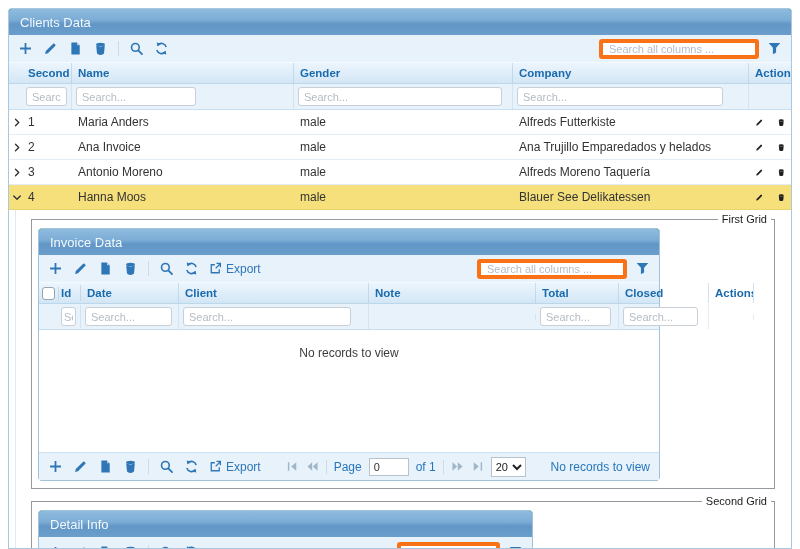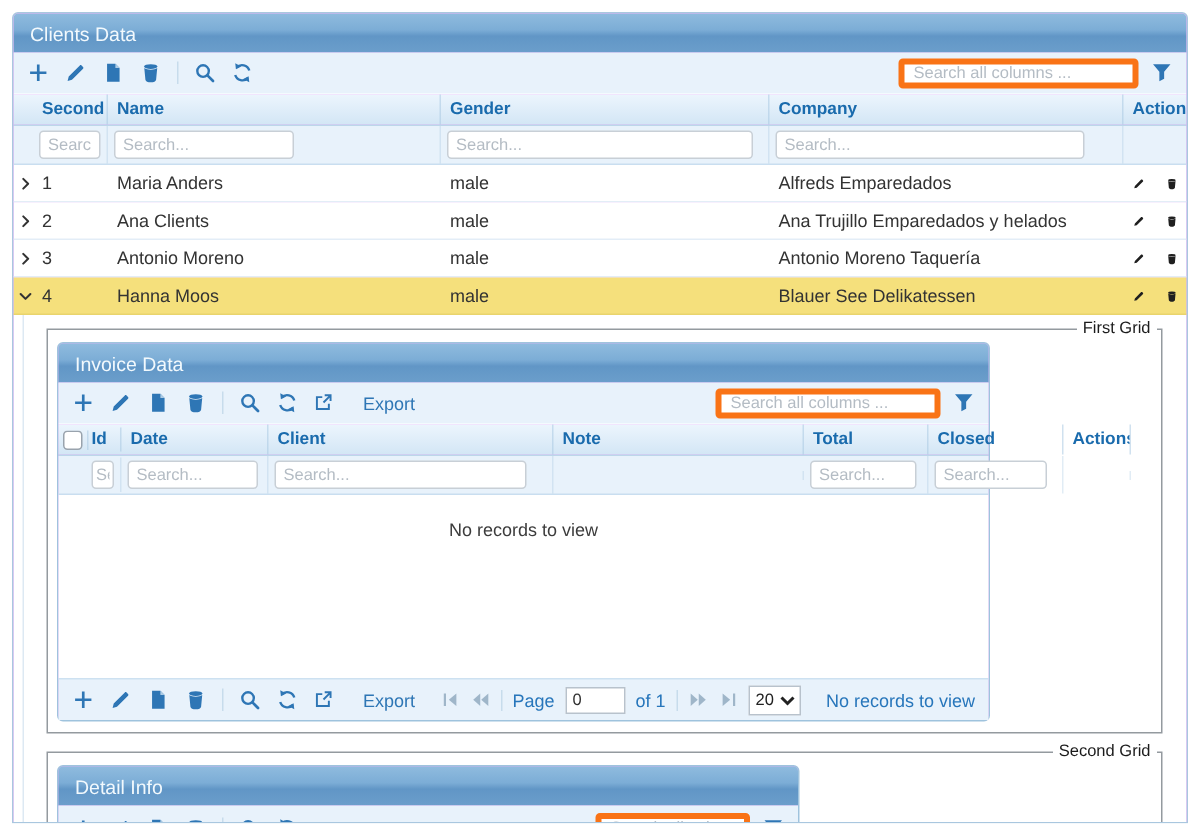--- a/index.html
+++ b/index.html
@@ -1,31 +1,31 @@
 <!DOCTYPE html>
 <html><head>
 <meta charset="utf-8">
 <style>
   html,body{margin:0;padding:0;background:#fff;}
   #page{position:relative;width:800px;height:549px;background:#fff;overflow:hidden;
         font-family:"Liberation Sans",sans-serif;font-size:12px;color:#333;}
-  .grid{background:#f0abfc;border:1px solid #a9c7df;border-radius:4px 4px 0 0;box-sizing:border-box;}
+  .grid{background:#15803d;border:1px solid #a9c7df;border-radius:4px 4px 0 0;box-sizing:border-box;}
   .titlebar{height:26px;display:flex;align-items:center;padding:0 11px;
     background:linear-gradient(180deg,#8fbbde 0%,#7cadd6 42%,#6196c6 58%,#6b9ecb 100%);
     color:#f2f9fd;font-size:13px;border-radius:3px 3px 0 0;}
   .toolbar{display:flex;align-items:center;height:27px;background:#e8f2fb;padding:0 9px;gap:10px;}
   .tb-sep{width:1px;height:15px;background:#c7dcec;flex:0 0 1px;}
   .icon{display:inline-block;width:15px;height:15px;color:#2e76b5;}
   .icon svg{width:100%;height:100%;display:block;}
   .icon.sm{width:13px;height:13px;}
   .icon.exp{width:11px;height:11px;color:#333;}
   .icon.act{width:13px;height:13px;color:#1f1f1f;}
   .icon.nav{width:13px;height:13px;color:#9fb6c9;}
   .tbtn{cursor:pointer;}
-  .export{display:flex;align-items:center;gap:20px;color:#2e76b5;font-size:12px;cursor:pointer;}
+  .export{display:flex;align-items:center;gap:4px;color:#2e76b5;font-size:12px;cursor:pointer;}
   .search-all{margin-left:auto;display:flex;align-items:center;gap:8px;}
   input{font-family:"Liberation Sans",sans-serif;}
   .search-all input{height:20px;border:4px solid #f97316;border-radius:3px;font-size:11px;
     padding:0 6px;color:#333;box-sizing:border-box;background:#fff;}
   input::placeholder{color:#b4bcc4;}
   .hdr-row{display:flex;align-items:center;background:linear-gradient(#ecf5fd,#d3e6f5);
     border-bottom:1px solid #bcd6ea;border-top:1px solid #f4fafe;}
   .hdr-cell{font-weight:bold;color:#1a6bad;font-size:11.5px;padding:4px 6px;box-sizing:border-box;
     white-space:nowrap;overflow:hidden;display:flex;align-items:center;
     border-right:1px solid rgba(170,200,226,.55);}
@@ -165,21 +165,21 @@
       <div class="cell c-exp">
           <span class="icon exp">
             <svg viewBox="0 0 16 16">
               <path d="M5.6 2.8L10.8 8l-5.2 5.2" fill="none" stroke="currentColor" stroke-width="2.2" stroke-linecap="round" stroke-linejoin="round"></path>
             </svg>
           </span>
         </div>
       <div class="cell c-cid">1</div>
       <div class="cell c-name">Maria Anders</div>
       <div class="cell c-gender">male</div>
-      <div class="cell c-company">Alfreds Emparedados</div>
+      <div class="cell c-company">Alfreds Futterkiste</div>
       <div class="cell c-actions action-icons">
         <span class="icon act">
             <svg viewBox="0 0 16 16">
               <path d="M2.2 13.8l.8-3.1 7.9-7.9c.3-.3.9-.3 1.2 0l1.1 1.1c.3.3.3.9 0 1.2l-7.9 7.9-3.1.8z" fill="currentColor"></path>
             </svg>
           </span>
         <span class="icon act">
             <svg viewBox="0 0 16 16">
               <ellipse cx="8" cy="3.6" rx="4.7" ry="1.7" fill="currentColor"></ellipse>
               <path d="M3.4 4.6l.8 8.3c.1 1.1 1.7 1.9 3.8 1.9s3.7-.8 3.8-1.9l.8-8.3c-1.1.8-2.7 1.2-4.6 1.2S4.5 5.4 3.4 4.6z" fill="currentColor"></path>
@@ -190,21 +190,21 @@
 
     <div class="row">
       <div class="cell c-exp">
           <span class="icon exp">
             <svg viewBox="0 0 16 16">
               <path d="M5.6 2.8L10.8 8l-5.2 5.2" fill="none" stroke="currentColor" stroke-width="2.2" stroke-linecap="round" stroke-linejoin="round"></path>
             </svg>
           </span>
         </div>
       <div class="cell c-cid">2</div>
-      <div class="cell c-name">Ana Clients</div>
+      <div class="cell c-name">Ana Invoice</div>
       <div class="cell c-gender">male</div>
       <div class="cell c-company">Ana Trujillo Emparedados y helados</div>
       <div class="cell c-actions action-icons">
         <span class="icon act">
             <svg viewBox="0 0 16 16">
               <path d="M2.2 13.8l.8-3.1 7.9-7.9c.3-.3.9-.3 1.2 0l1.1 1.1c.3.3.3.9 0 1.2l-7.9 7.9-3.1.8z" fill="currentColor"></path>
             </svg>
           </span>
         <span class="icon act">
             <svg viewBox="0 0 16 16">
@@ -219,21 +219,21 @@
       <div class="cell c-exp">
           <span class="icon exp">
             <svg viewBox="0 0 16 16">
               <path d="M5.6 2.8L10.8 8l-5.2 5.2" fill="none" stroke="currentColor" stroke-width="2.2" stroke-linecap="round" stroke-linejoin="round"></path>
             </svg>
           </span>
         </div>
       <div class="cell c-cid">3</div>
       <div class="cell c-name">Antonio Moreno</div>
       <div class="cell c-gender">male</div>
-      <div class="cell c-company">Antonio Moreno Taquería</div>
+      <div class="cell c-company">Alfreds Moreno Taquería</div>
       <div class="cell c-actions action-icons">
         <span class="icon act">
             <svg viewBox="0 0 16 16">
               <path d="M2.2 13.8l.8-3.1 7.9-7.9c.3-.3.9-.3 1.2 0l1.1 1.1c.3.3.3.9 0 1.2l-7.9 7.9-3.1.8z" fill="currentColor"></path>
             </svg>
           </span>
         <span class="icon act">
             <svg viewBox="0 0 16 16">
               <ellipse cx="8" cy="3.6" rx="4.7" ry="1.7" fill="currentColor"></ellipse>
               <path d="M3.4 4.6l.8 8.3c.1 1.1 1.7 1.9 3.8 1.9s3.7-.8 3.8-1.9l.8-8.3c-1.1.8-2.7 1.2-4.6 1.2S4.5 5.4 3.4 4.6z" fill="currentColor"></path>

